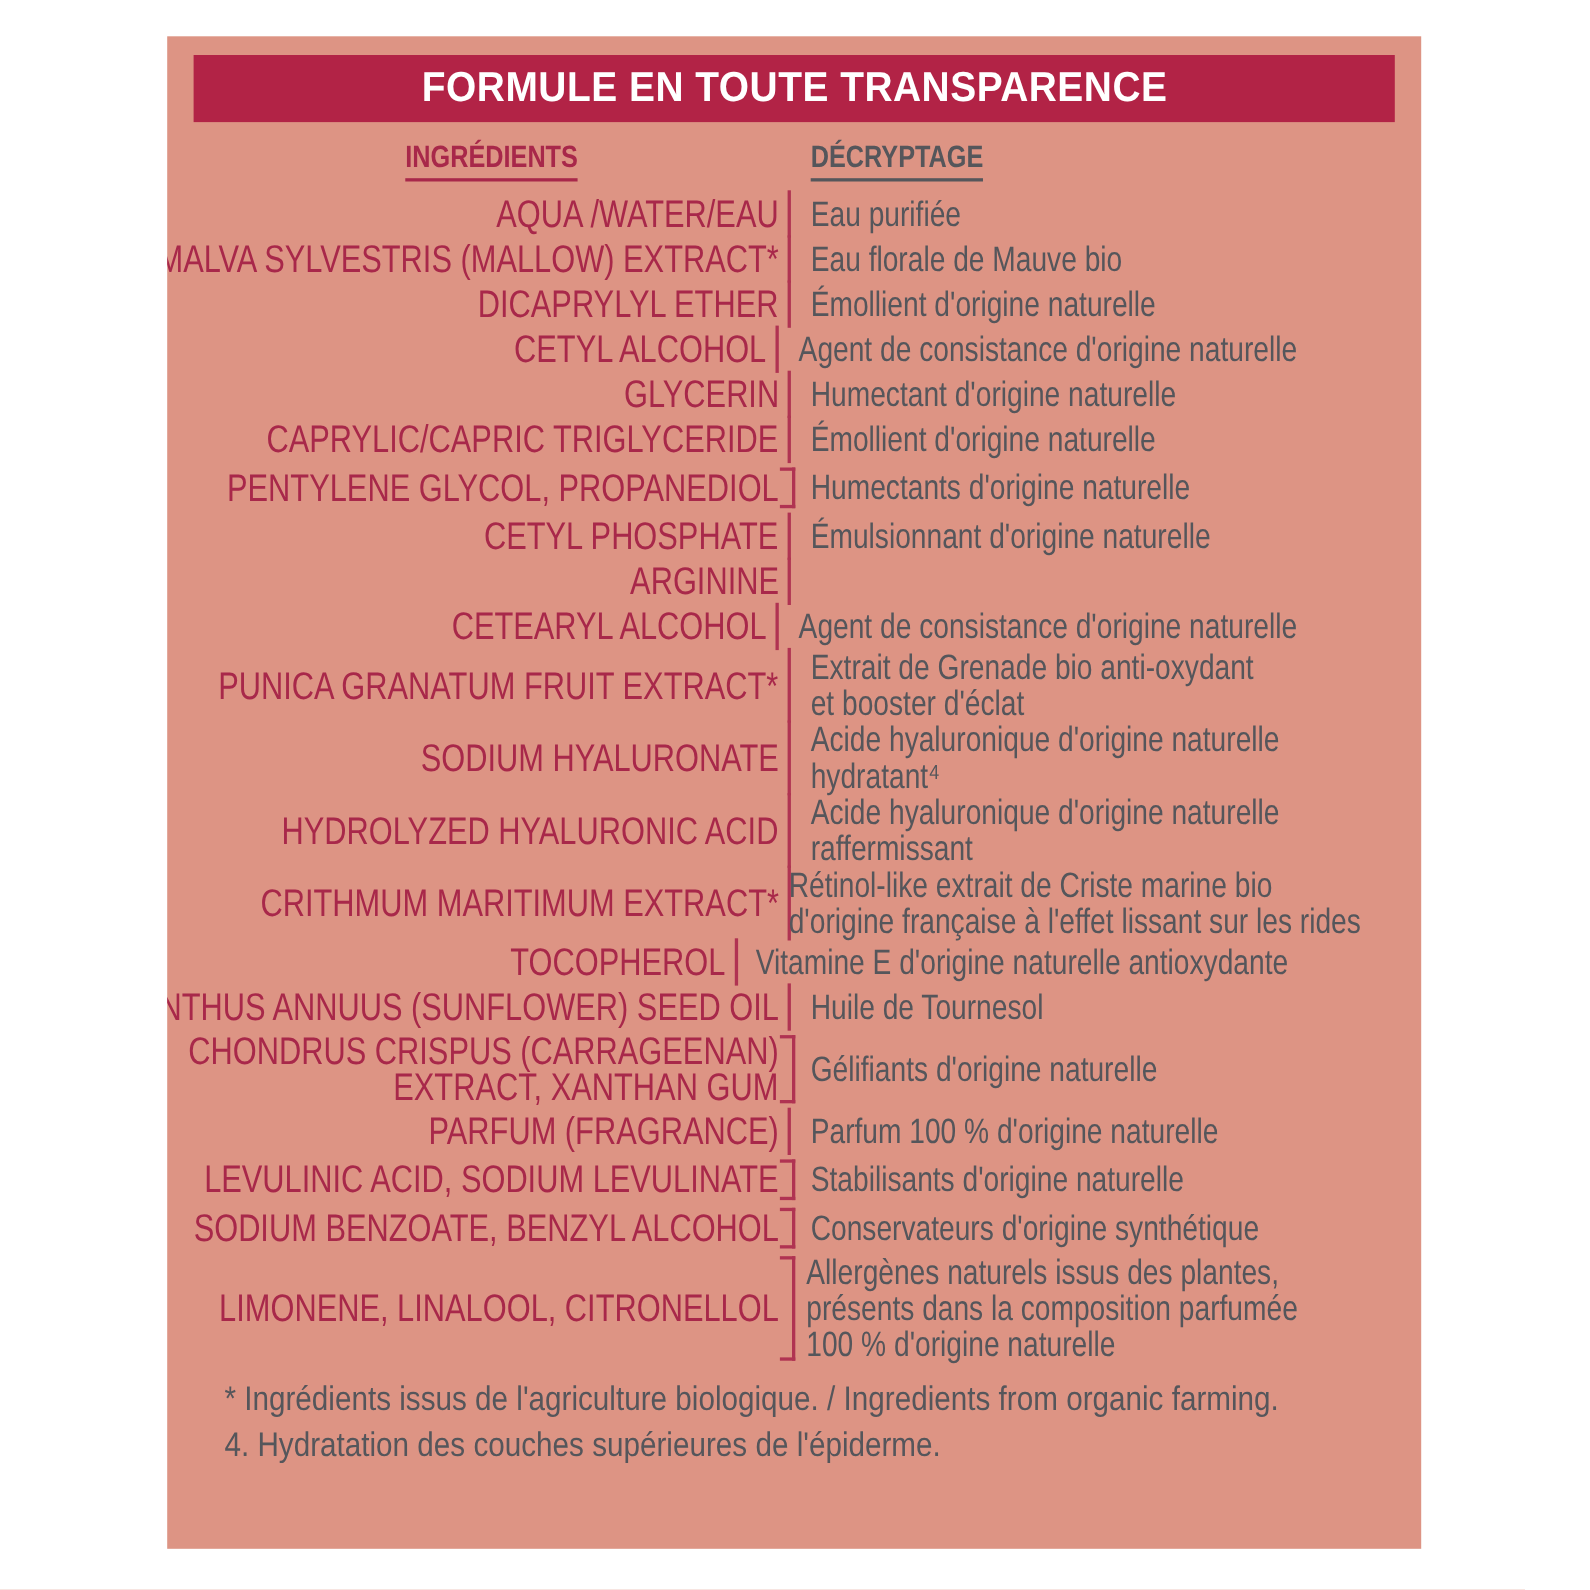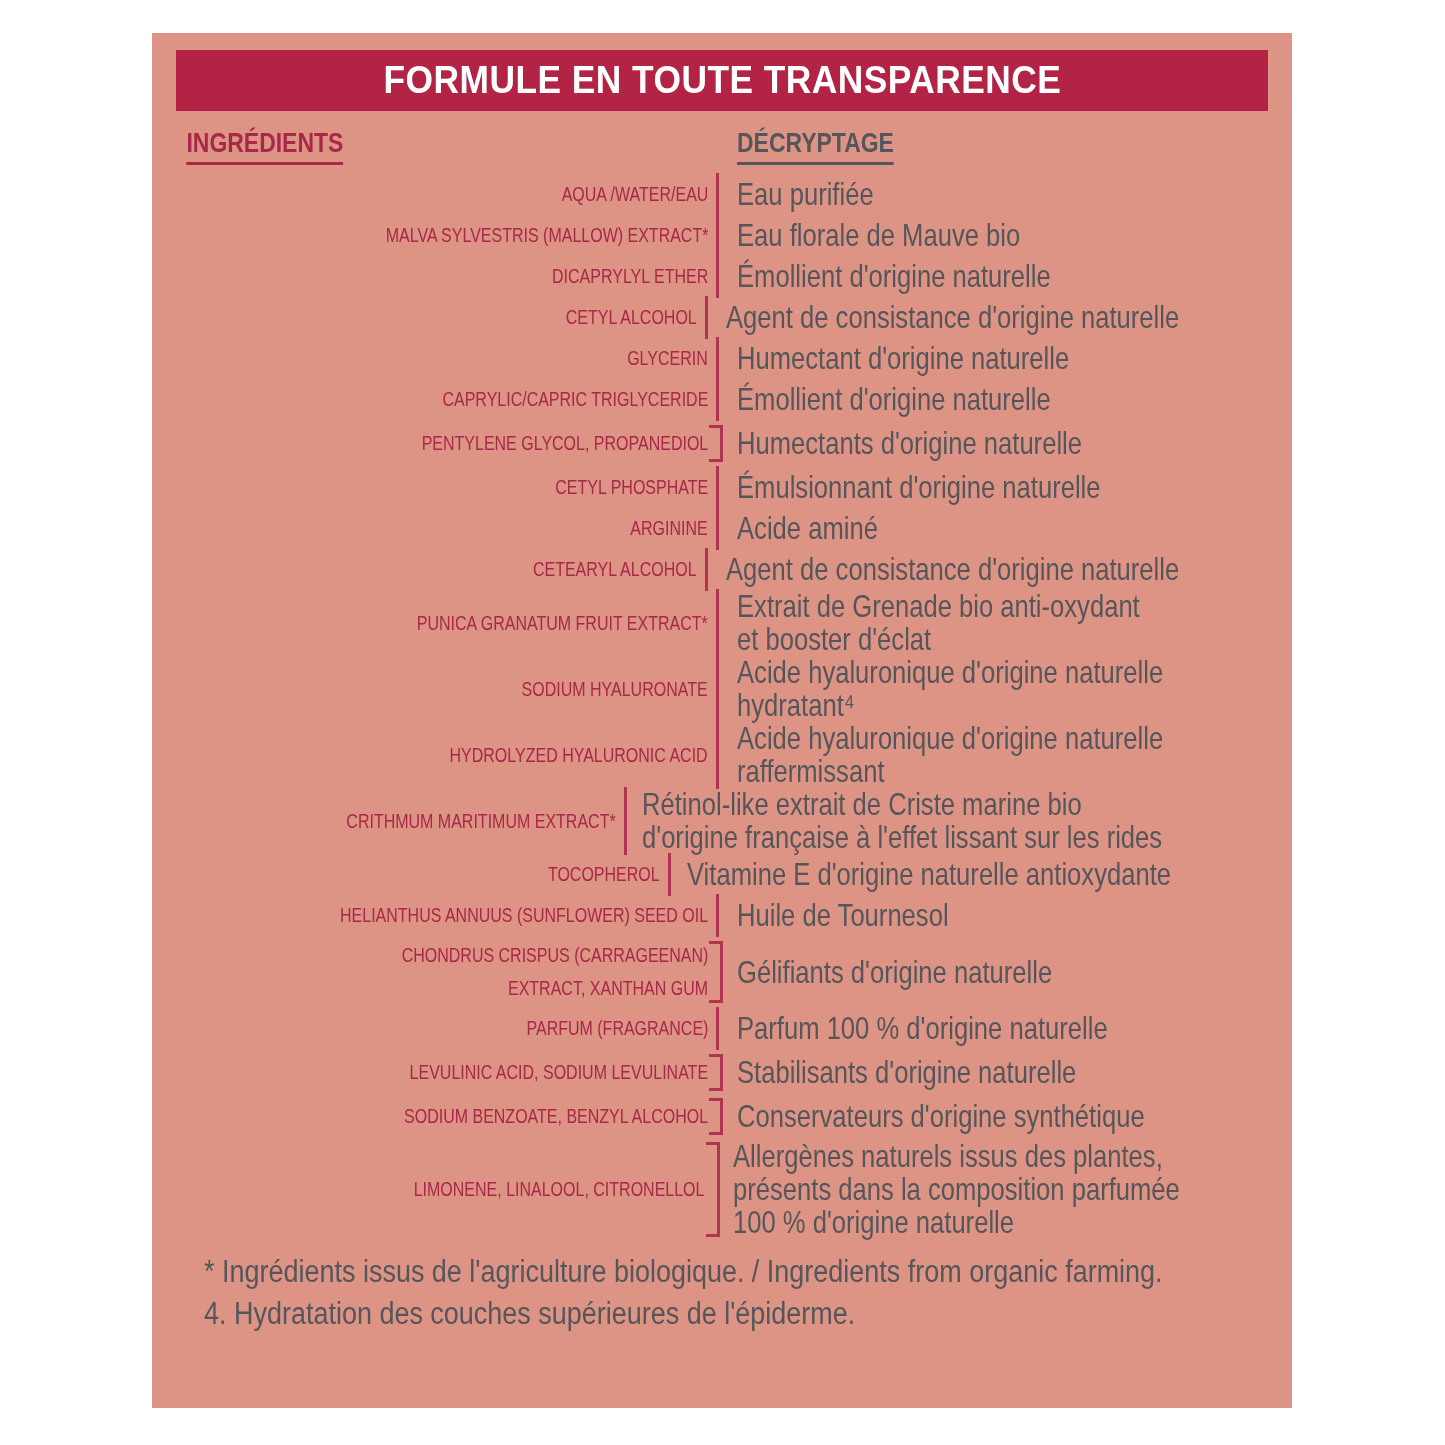--- a/index.html
+++ b/index.html
@@ -21,36 +21,36 @@
   }
   .banner{
     margin:17px 24px 16px 24px;height:61px;background:var(--banner-bg);
     display:flex;align-items:center;justify-content:center;
   }
   .banner-title{
     color:#ffffff;font-weight:bold;font-size:38px;letter-spacing:.5px;
     white-space:nowrap;transform:scaleX(.93);
   }
   .cols{display:flex;margin-top:16px;}
-  .hdr-ing{width:556px;text-align:left;}
+  .hdr-ing{width:556px;text-align:center;}
   .hdr-div{width:20px;}
   .hdr-desc{flex:1;padding-left:9px;text-align:left;}
   .hdr-ing span,.hdr-desc span{
     display:inline-block;font-weight:bold;font-size:28px;white-space:nowrap;
     padding-bottom:3px;border-bottom:3.5px solid currentColor;
   }
   .hdr-ing span{color:var(--red);transform:scaleX(.82);transform-origin:100% 50%;}
   .hdr-desc span{color:var(--gray);transform:scaleX(.82);transform-origin:0 50%;}
 
   .tbl{margin-top:9px;}
   .row{display:flex;align-items:center;min-height:41px;}
   .row.bracket-row{margin-top:3px;margin-bottom:3px;}
   .c-ing{
     width:556px;display:flex;flex-direction:column;justify-content:center;align-items:flex-end;
-    color:var(--red);font-size:20px;
+    color:var(--red);font-size:35px;
   }
   .c-ing .ln{white-space:nowrap;line-height:33px;transform:scaleX(.80);transform-origin:100% 50%;}
   .c-div{width:20px;align-self:stretch;position:relative;}
   .row:not(.bracket-row) .mark{
     position:absolute;left:8px;top:-1px;bottom:-1px;width:3px;background:var(--line);
   }
   .row.bracket-row .mark{
     position:absolute;left:1px;top:2px;bottom:2px;width:11px;
     border:3px solid var(--line);border-left:none;
   }
@@ -174,23 +174,20 @@
           <div class="ln">Émulsionnant d'origine naturelle</div>
         </div>
   </div>
       <div class="row">
     <div class="c-ing">
           <div class="ln">ARGININE</div>
         </div>
     <div class="c-div">
       <span class="mark"></span>
     </div>
-    <div class="c-desc">
-          <div class="ln">Acide aminé</div>
-        </div>
   </div>
       <div class="row">
     <div class="c-ing">
           <div class="ln">CETEARYL ALCOHOL</div>
         </div>
     <div class="c-div">
       <span class="mark"></span>
     </div>
     <div class="c-desc">
           <div class="ln">Agent de consistance d'origine naturelle</div>

